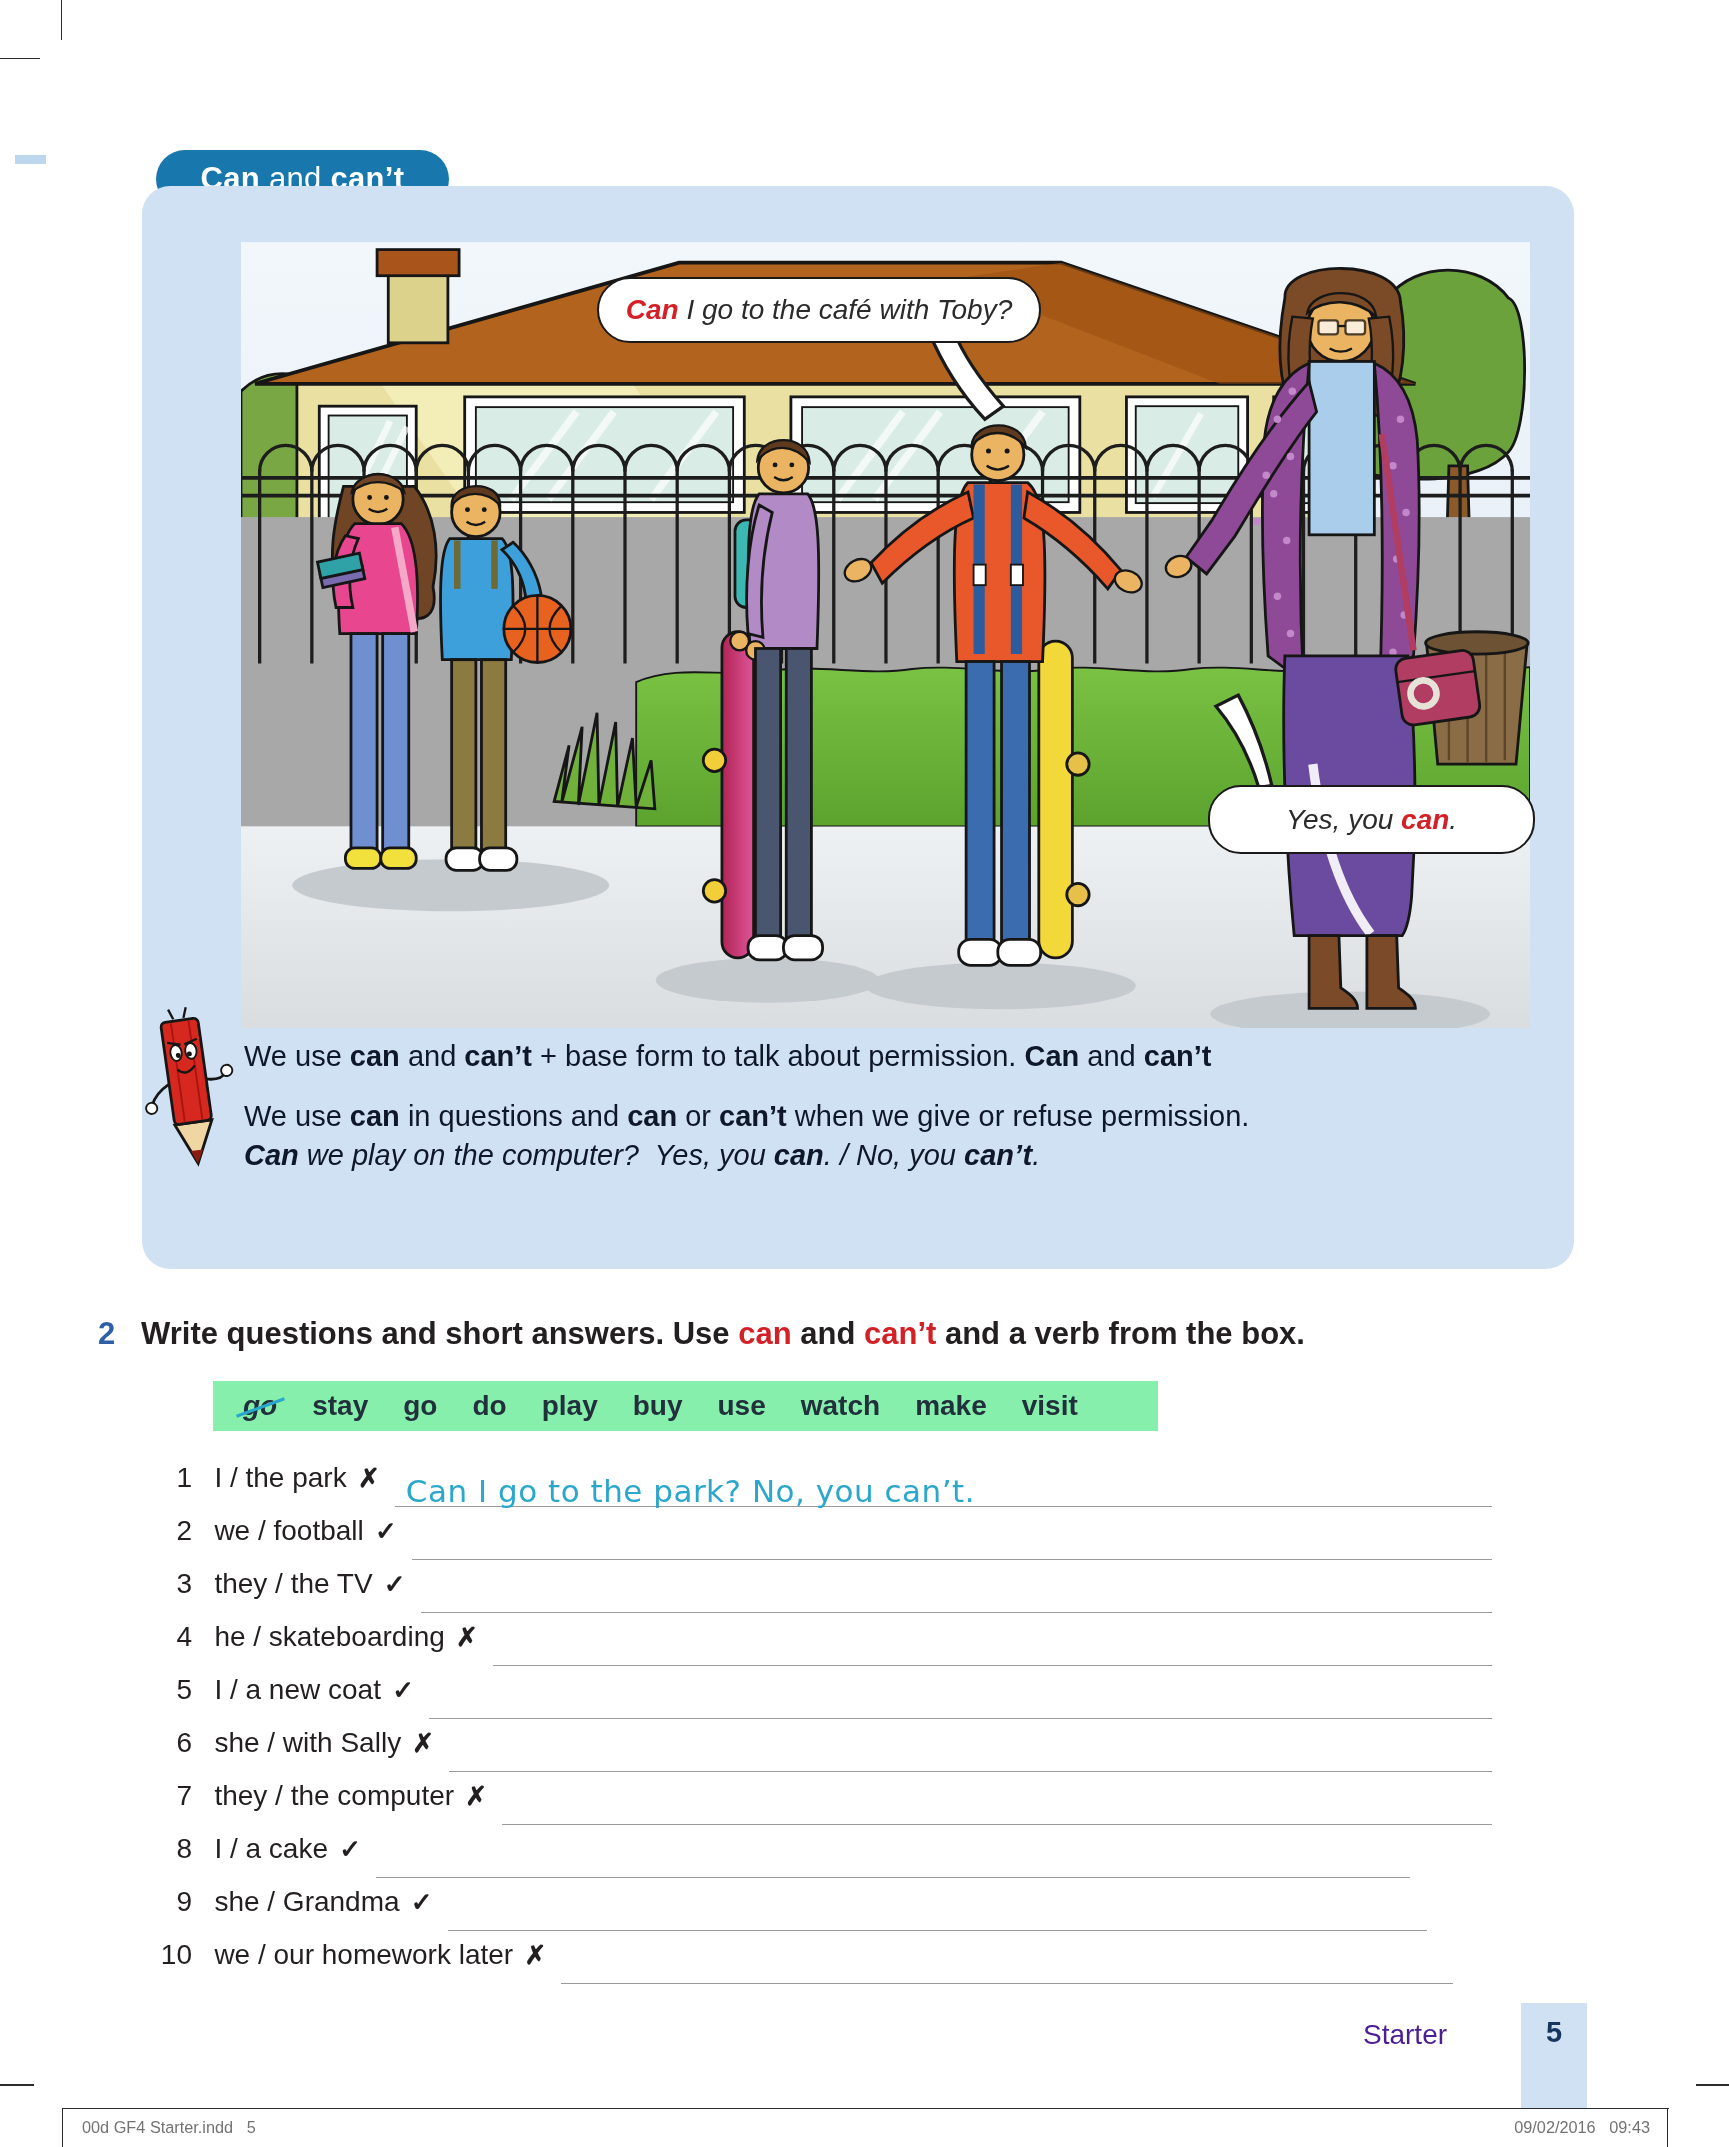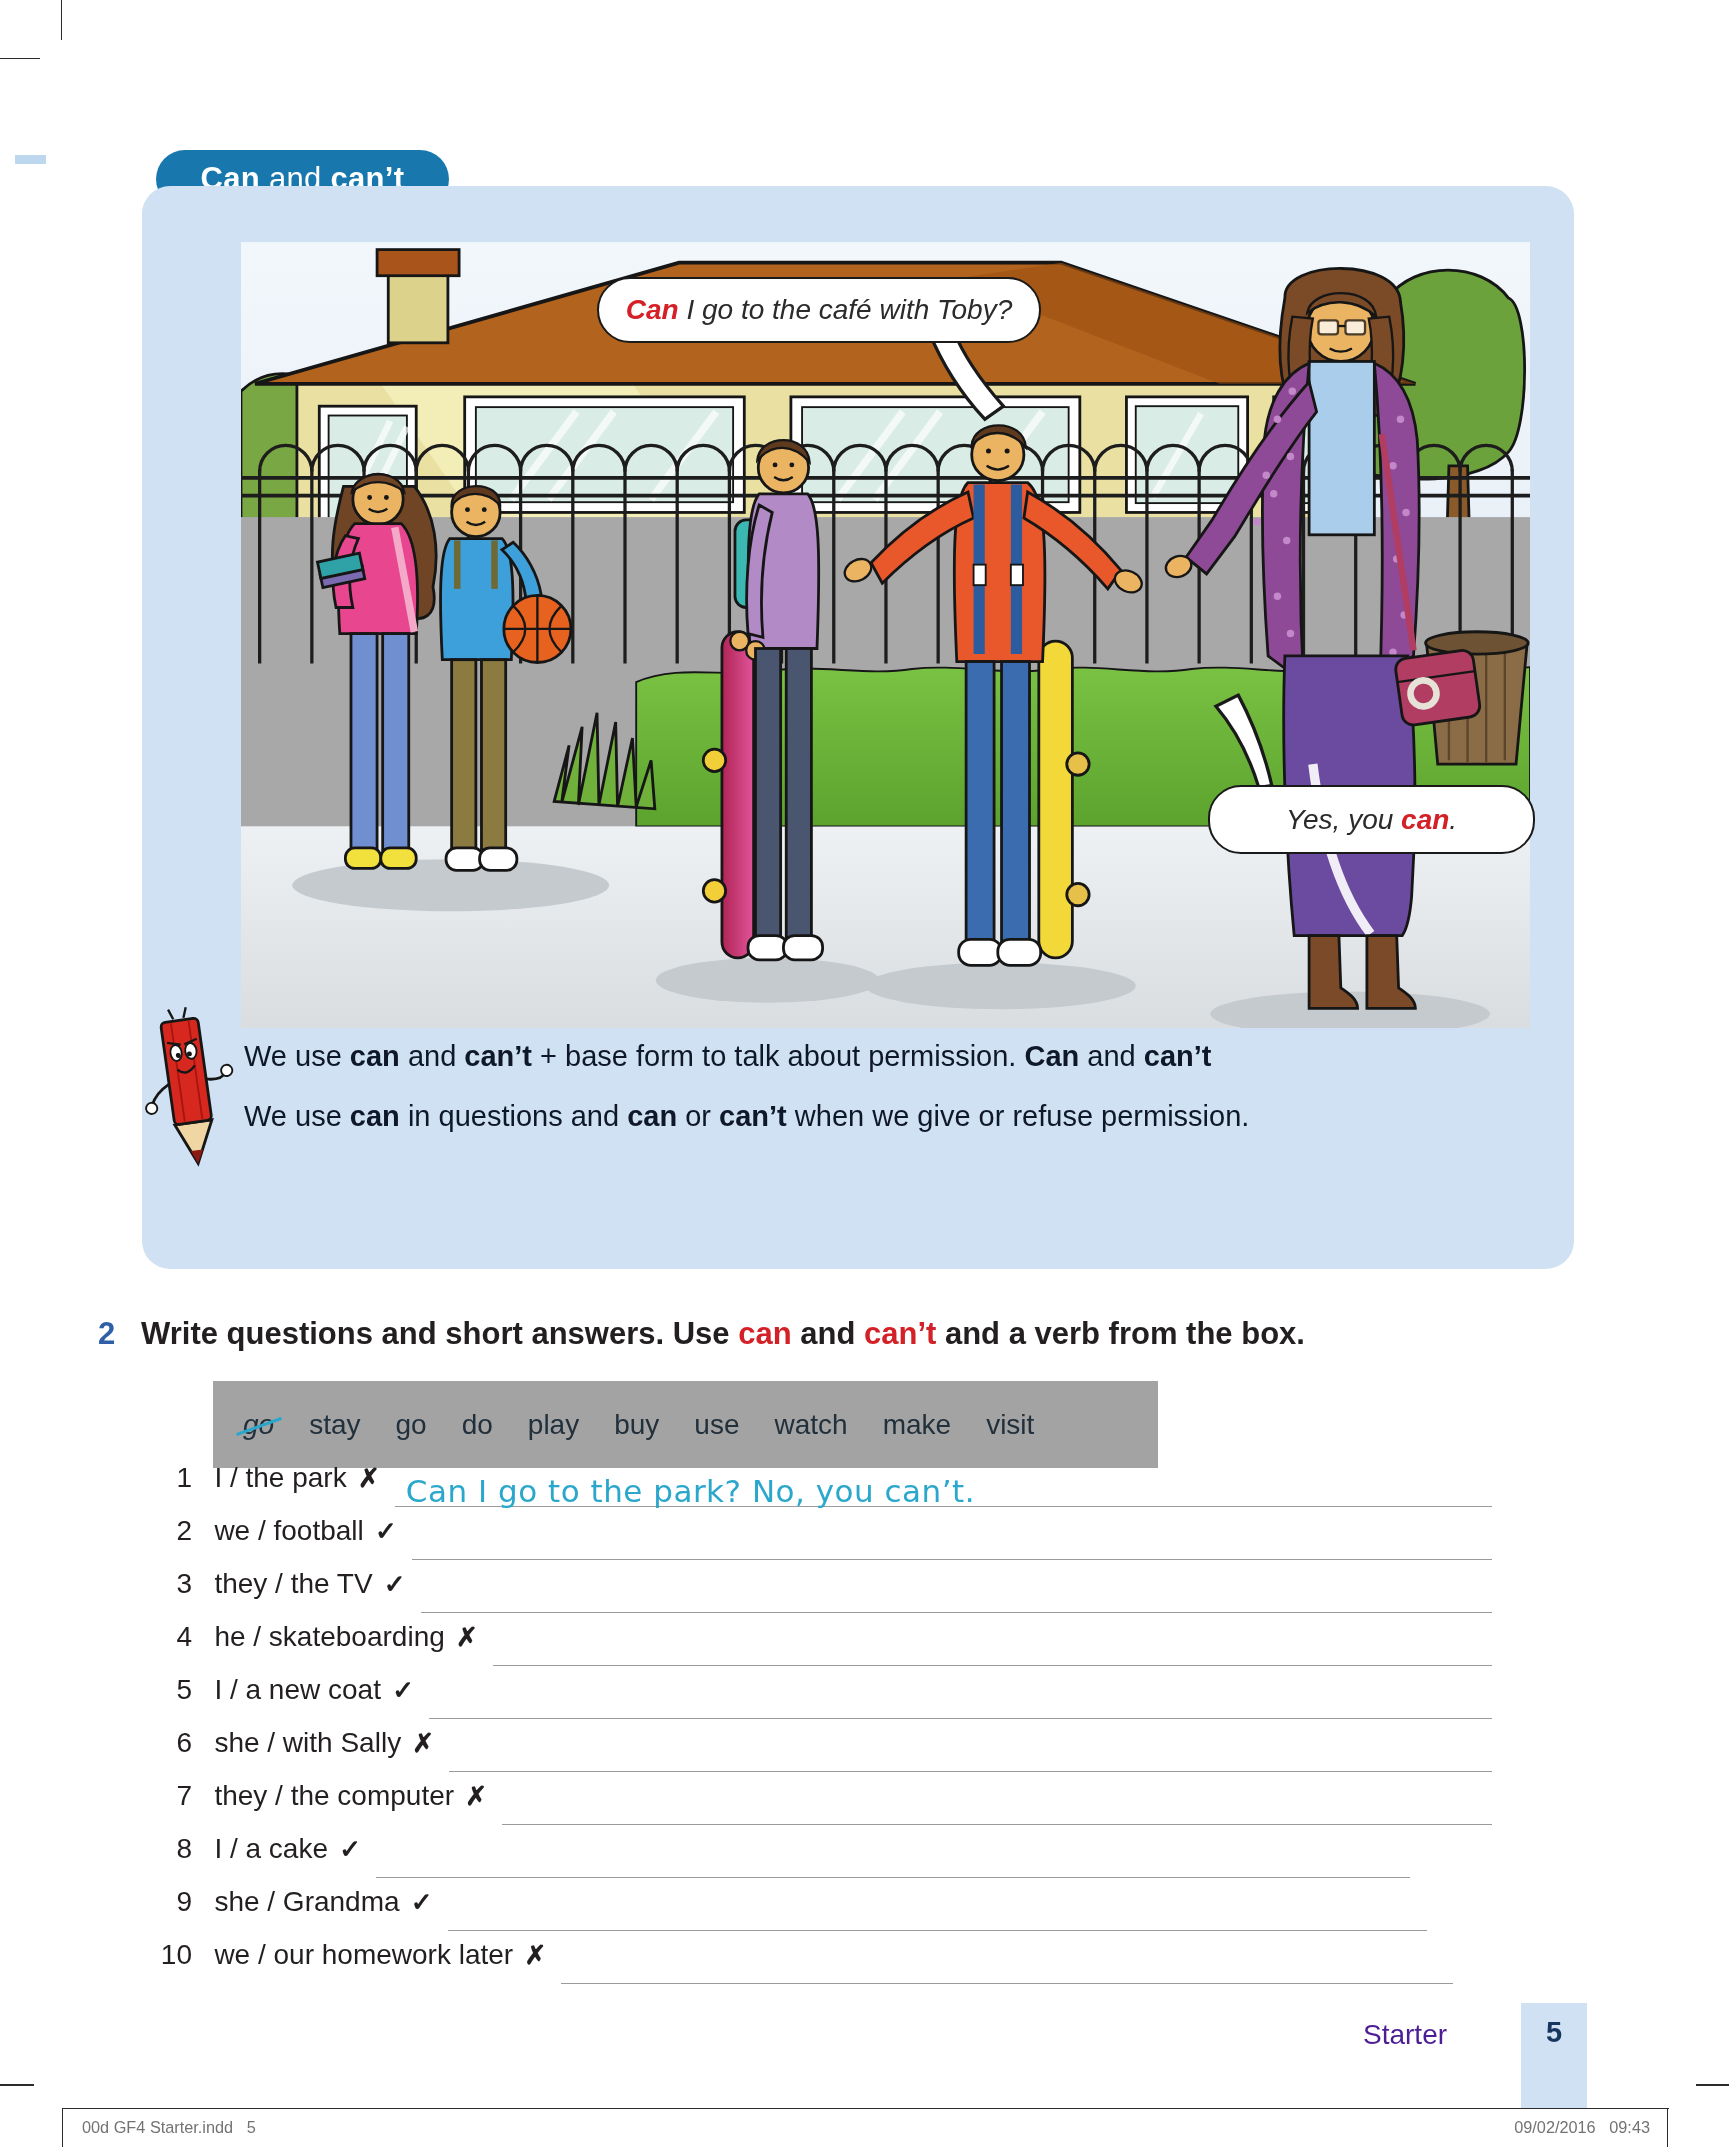--- a/index.html
+++ b/index.html
@@ -43,23 +43,23 @@
   .pencil{position:absolute;left:136px;top:1003px;width:103px;height:168px;}
   
   .rules{position:absolute;left:244px;top:1037px;width:1296px;font-size:29px;line-height:39px;color:#0f172a;}
   .rules .line{white-space:pre;}
   .rules .gap{height:20.5px;}
   
   .ex-head{position:absolute;left:98px;top:1313px;display:flex;font-weight:700;font-size:31px;line-height:41px;}
   .ex-head .num{color:#2e5fa7;width:43px;flex:none;}
   .ex-head .txt{color:#231f20;white-space:pre;}
   .word-box{
-    position:absolute;left:213px;top:1381px;width:945px;height:87px;background:#a3a3a3;
+    position:absolute;left:213px;top:1381px;width:945px;height:50px;background:#86efac;
     display:flex;align-items:center;gap:35px;padding-left:30px;box-sizing:border-box;
-    font-size:28px;color:#22303c;
+    font-size:28px;color:#22303c;font-weight:bold;
   }
   .word-box .struck{font-style:italic;position:relative;}
   .word-box .struck::after{
     content:"";position:absolute;left:-8.4px;right:-8.4px;top:50%;
     border-top:3.3px solid #2ba7cc;transform:rotate(-20deg);
   }
   .ex-list{position:absolute;left:138px;top:1462px;width:1354px;}
   .ex-row{display:flex;align-items:baseline;height:53px;font-size:28px;color:#231f20;}
   .ex-num{width:54px;text-align:right;margin-right:22.4px;flex:none;}
   .ex-prompt{white-space:pre;}
@@ -336,20 +336,21 @@
     <path d="M76 84 Q92 88 97 80" stroke="#161616" stroke-width="3" fill="none"></path>
     <circle cx="99" cy="78" r="6" fill="#ffffff" stroke="#161616" stroke-width="2"></circle>
   </g>
 </svg>
 </div>
 
 <div class="rules">
   <div class="line"><span>We use </span><span style="font-weight: 700;">can</span><span> and </span><span style="font-weight: 700;">can’t</span><span> + base form to talk about permission. </span><span style="font-weight: 700;">Can</span><span> and </span><span style="font-weight: 700;">can’t</span></div>
   <div class="gap"></div>
   <div class="line"><span>We use </span><span style="font-weight: 700;">can</span><span> in questions and </span><span style="font-weight: 700;">can</span><span> or </span><span style="font-weight: 700;">can’t</span><span> when we give or refuse permission.</span></div>
+  <div class="line"><span style="font-weight: 700; font-style: italic;">Can</span><span style="font-style: italic;"> we play on the computer?  Yes, you </span><span style="font-weight: 700; font-style: italic;">can</span><span style="font-style: italic;">. / No, you </span><span style="font-weight: 700; font-style: italic;">can’t</span><span style="font-style: italic;">.</span></div>
 </div>
 
 <div class="ex-head">
   <span class="num">2</span>
   <span class="txt"><span>Write questions and short answers. Use </span><span style="color: rgb(212, 32, 39);">can</span><span> and </span><span style="color: rgb(212, 32, 39);">can’t</span><span> and a verb from the box.</span></span>
 </div>
 
 <div class="word-box">
   <span class="struck">go</span>
   <span>stay</span>

